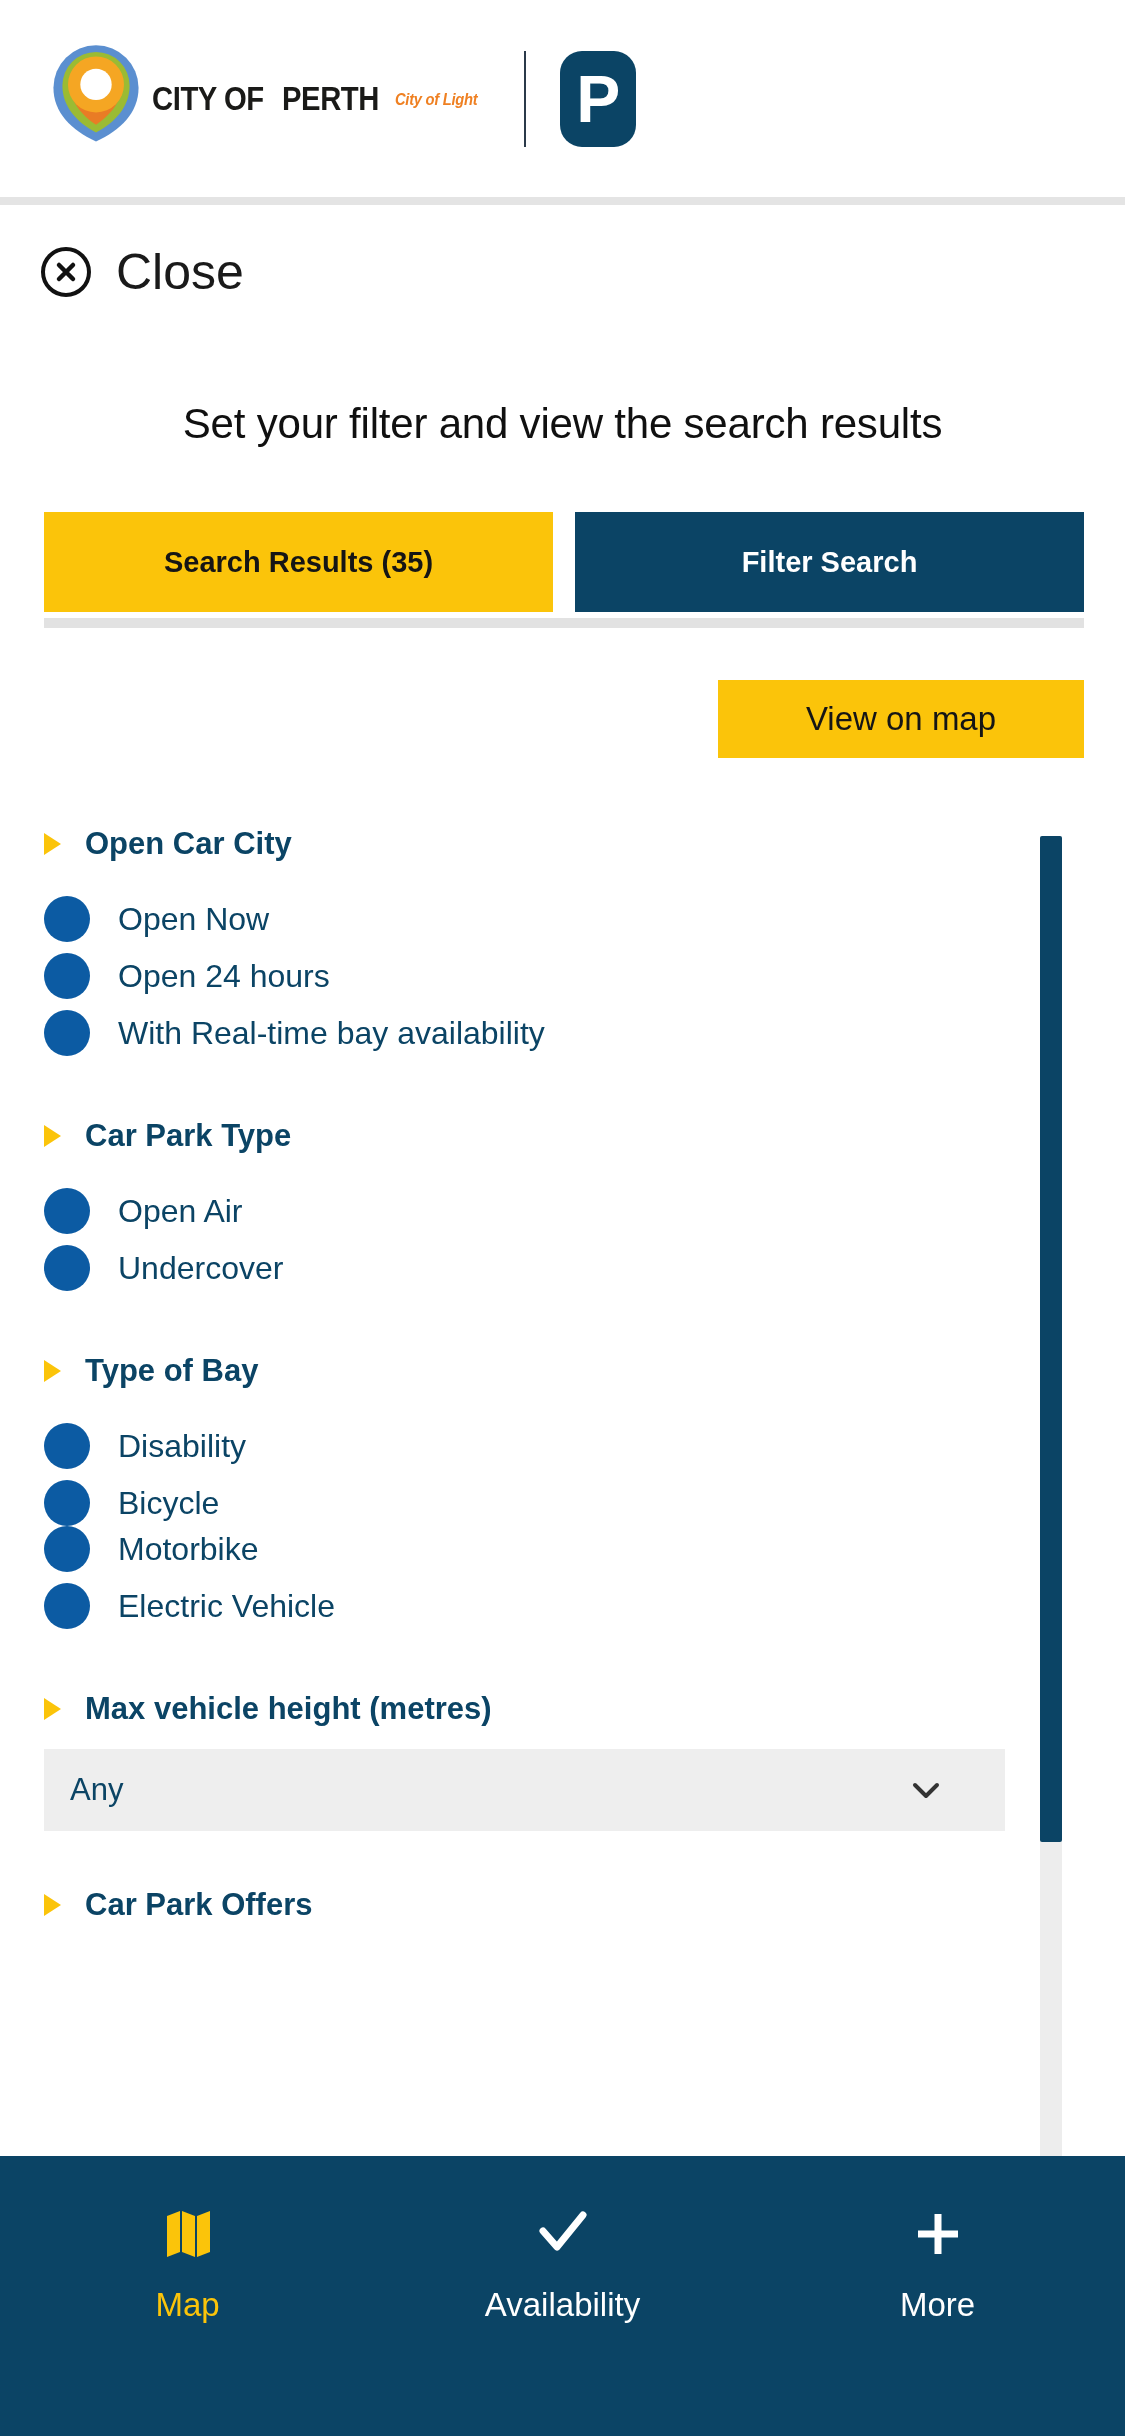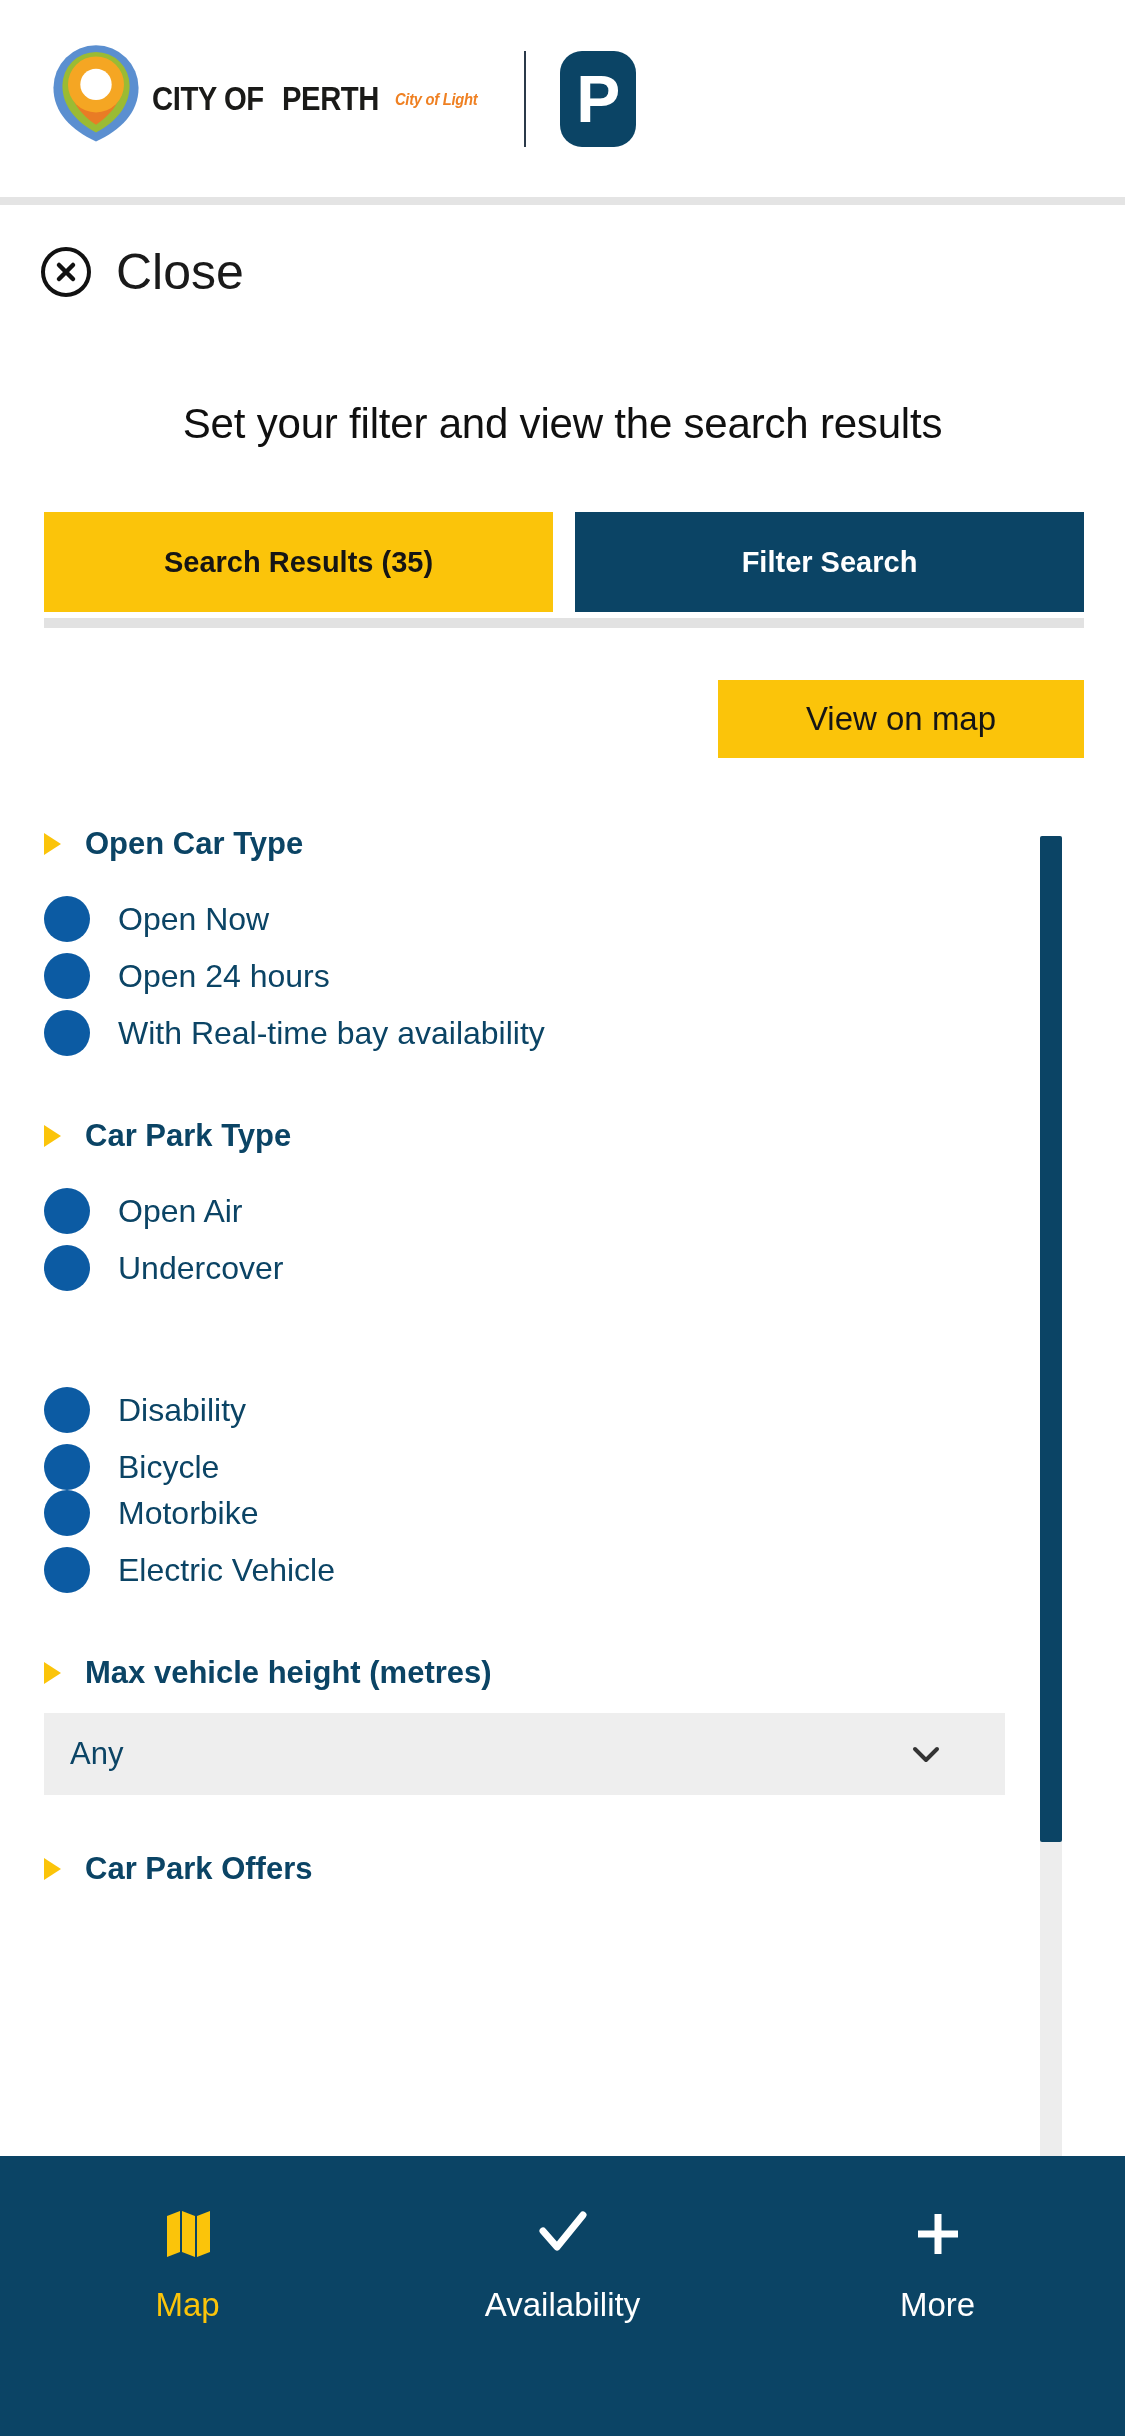--- a/index.html
+++ b/index.html
@@ -336,21 +336,21 @@
   </div>
   <div class="tab-underline"></div>
 
   <button class="view-map-btn">View on map</button>
 
   <div class="filter-list">
 
     <div class="filter-group" style="padding-top:0;">
       <div class="group-head">
         <span class="caret"></span>
-        <span class="group-title">Open Car Type</span>
+        <span class="group-title">Open Car City</span>
       </div>
       <div class="opt-row" style="margin-top:34px;">
         <span class="opt-dot"></span>
         <span class="opt-label">Open Now</span>
       </div>
       <div class="opt-row" style="margin-top:11px;">
         <span class="opt-dot"></span>
         <span class="opt-label">Open 24 hours</span>
       </div>
       <div class="opt-row" style="margin-top:11px;">
@@ -368,20 +368,24 @@
         <span class="opt-dot"></span>
         <span class="opt-label">Open Air</span>
       </div>
       <div class="opt-row" style="margin-top:11px;">
         <span class="opt-dot"></span>
         <span class="opt-label">Undercover</span>
       </div>
     </div>
 
     <div class="filter-group" style="padding-top:62px;">
+      <div class="group-head">
+        <span class="caret"></span>
+        <span class="group-title">Type of Bay</span>
+      </div>
       <div class="opt-row" style="margin-top:34px;">
         <span class="opt-dot"></span>
         <span class="opt-label">Disability</span>
       </div>
       <div class="opt-row" style="margin-top:11px;">
         <span class="opt-dot"></span>
         <span class="opt-label">Bicycle</span>
       </div>
       <div class="opt-row" style="">
         <span class="opt-dot"></span>

